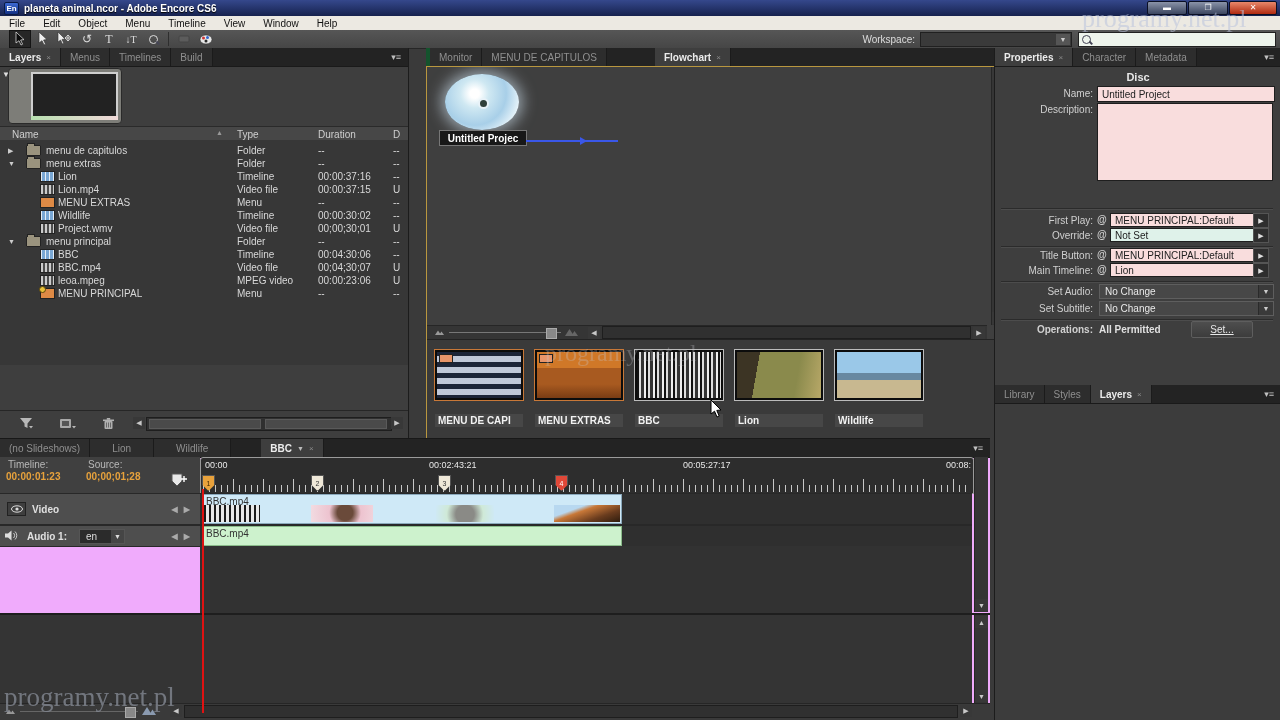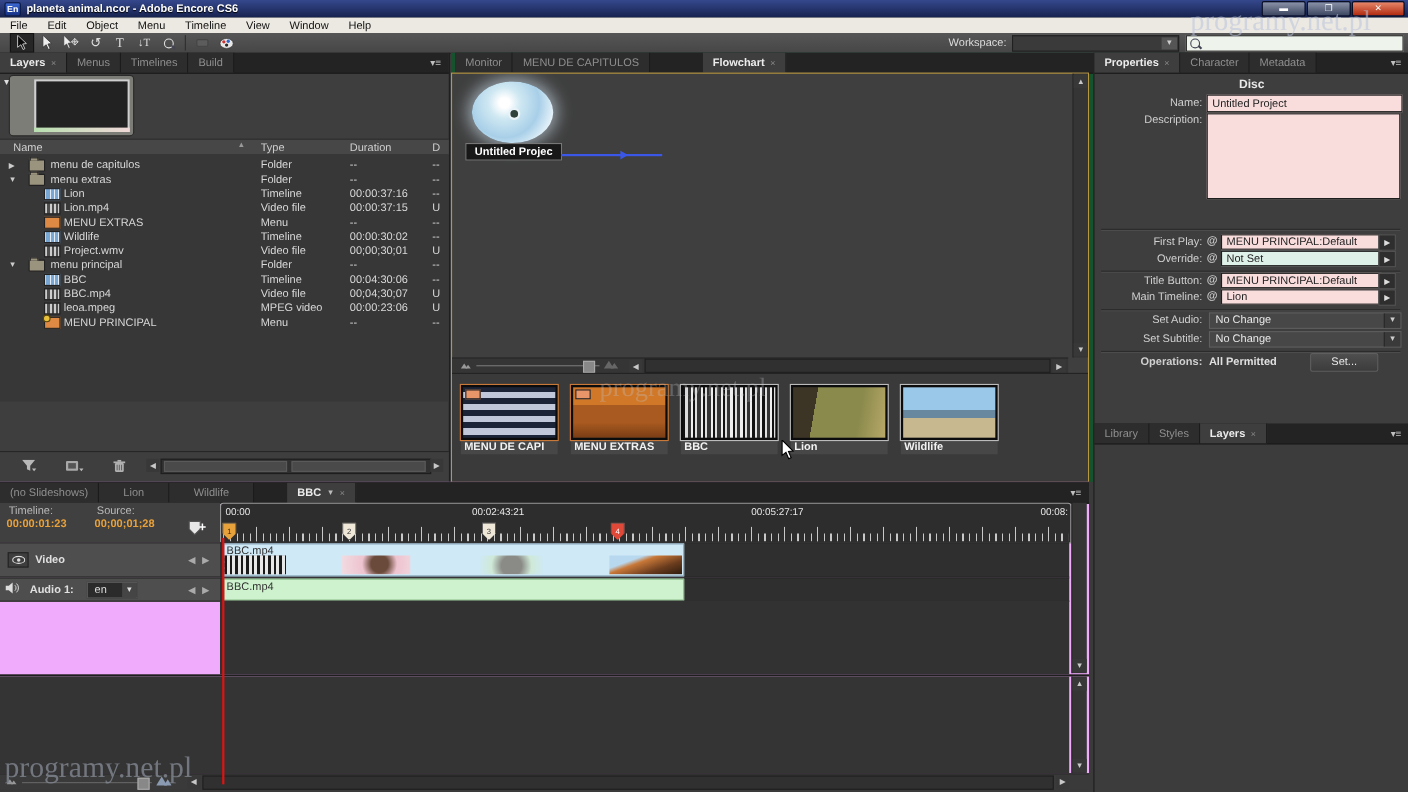--- a/index.html
+++ b/index.html
@@ -74,21 +74,21 @@
   .ttype{position:absolute;left:237px;}
   .tdur{position:absolute;left:318px;}
   .tdcol{position:absolute;left:393px;}
   .projfoot{position:absolute;left:0;top:362px;width:408px;height:28px;background:#3e3e3e;border-top:1px solid #262626;}
   .footic{position:absolute;top:7px;color:#b8b8b8;}
   .hscroll{position:absolute;height:12px;background:#303030;border:1px solid #1e1e1e;}
   .hscroll .thumb{position:absolute;top:1px;bottom:1px;background:#4a4a4a;border:1px solid #5a5a5a;}
   .sarrow{position:absolute;width:12px;height:12px;color:#c8c8c8;font-size:7px;display:flex;align-items:center;justify-content:center;background:#383838;}
 
   
-  .fcpanel{left:410px;top:48px;width:670px;height:390px;background:#14532d;}
+  .fcpanel{left:426px;top:48px;width:670px;height:390px;background:#14532d;}
   .fcbody{position:absolute;left:0;top:18px;width:578px;height:370px;border:1px solid #b9973f;background:#3f3f3f;}
   .fccanvas{position:absolute;left:0;top:0;width:560px;height:258px;overflow:hidden;}
   .disc{position:absolute;left:18px;top:7px;width:74px;height:56px;border-radius:50%;
         background:radial-gradient(circle at 40% 35%,#ffffff 0 8%,#cfe8f2 25%,#a8cfe8 55%,#e8f4fa 80%);
         box-shadow:0 0 14px 4px rgba(220,240,255,.55);}
   .disc::after{content:"";position:absolute;left:33px;top:24px;width:7px;height:7px;border-radius:50%;background:#30403a;border:2px solid #e8f2f8;}
   .disclabel{position:absolute;left:12px;top:63px;width:86px;height:14px;background:#181818;border:1px solid #777;
              color:#fff;font-weight:bold;display:flex;align-items:center;justify-content:center;white-space:nowrap;overflow:hidden;}
   .connector{position:absolute;left:99px;top:73px;width:92px;height:2px;background:#3a57e8;}
   .connector::after{content:"";position:absolute;left:54px;top:-3px;border-left:7px solid #3a57e8;
@@ -105,21 +105,21 @@
   .pagerow{height:12px;background:#5c5c5c;color:#fff;font-weight:bold;display:flex;align-items:center;gap:6px;padding-left:4px;}
   .pagerow .mini{width:12px;height:7px;background:#e8956a;border:1px solid #222;}
   .btnrow{height:11px;background:#787878;color:#fdfdfd;display:flex;align-items:center;padding-left:5px;
           border-bottom:1px solid #6a6a6a;font-weight:bold;}
   .fcscroll{position:absolute;left:0;top:258px;width:560px;height:13px;background:#353535;border-top:1px solid #262626;
             display:flex;align-items:center;}
   .vscroll{position:absolute;width:13px;background:#353535;border-left:1px solid #262626;}
   .fcstrip{position:absolute;left:0;top:272px;width:578px;height:98px;background:#3a3a3a;border-top:1px solid #232323;}
   .fcthumb{position:absolute;top:10px;width:88px;}
   .fcthumb .img{height:46px;border:2px solid #0c0c0c;position:relative;}
-  .fcthumb .lbl{margin-top:0;height:13px;background:#474747;color:#f2f2f2;font-weight:bold;
+  .fcthumb .lbl{margin-top:14px;height:13px;background:#474747;color:#f2f2f2;font-weight:bold;
                 display:flex;align-items:center;padding-left:3px;white-space:nowrap;overflow:hidden;}
   .t-capi{background:#1c2438 repeating-linear-gradient(0deg,rgba(220,228,245,.85) 3px 9px,transparent 9px 14px);outline:1px solid #c87838;}
   .t-extras{background:linear-gradient(#d07828 0 35%,#a85a20 35% 70%,#7a3c14 100%);outline:1px solid #c87838;}
   .t-bbc{background:repeating-linear-gradient(90deg,#111 0 2px,#ddd 2px 4px,#333 4px 7px,#eee 7px 9px);outline:1px solid #bbb;}
   .t-lion{background:linear-gradient(100deg,#3c3424 0 25%,#8a8a4c 25% 70%,#b8a868 100%);outline:1px solid #bbb;}
   .t-wild{background:linear-gradient(#9ac8e8 0 45%,#6888a0 45% 60%,#c8b890 60% 100%);outline:1px solid #bbb;}
 
   
   .proppanel{left:994px;top:48px;width:286px;height:355px;background:#3e3e3e;border-left:1px solid #1c1c1c;}
   .ptitle{position:absolute;top:23px;width:100%;text-align:center;color:#e8e8e8;font-weight:bold;font-size:11px;}
@@ -130,21 +130,21 @@
   input.pfield{padding-left:4px;outline:none;font-family:"Liberation Sans",sans-serif;}
   .pickwhip{position:absolute;width:14px;height:12px;color:#cfcfcf;font-size:10px;font-weight:bold;text-align:center;line-height:12px;}
   .arrbtn{position:absolute;width:14px;height:13px;background:#2e2e2e;border:1px solid #555;color:#ddd;font-size:7px;
           display:flex;align-items:center;justify-content:center;}
   .pdivider{position:absolute;left:6px;width:272px;height:1px;background:#2b2b2b;box-shadow:0 1px 0 #4c4c4c;}
   .ddrop{position:absolute;background:#474747;border:1px solid #5e5e5e;color:#e8e8e8;display:flex;align-items:center;
          padding-left:5px;}
   .ddrop .car{margin-left:auto;width:14px;align-self:stretch;background:#3a3a3a;border-left:1px solid #2a2a2a;
               display:flex;align-items:center;justify-content:center;font-size:7px;color:#ccc;}
   .setbtn{position:absolute;background:linear-gradient(#4e4e4e,#3c3c3c);border:1px solid #5e5e5e;border-radius:2px;
-          color:#e8e8e8;display:flex;align-items:center;justify-content:center;}
+          color:#e8e8e8;display:flex;align-items:center;justify-content:center;text-decoration:underline;}
   .libpanel{left:994px;top:385px;width:286px;height:335px;background:#3c3c3c;border-left:1px solid #1c1c1c;}
 
   
   .tlpanel{left:0;top:438px;width:990px;height:278px;background:#f0abfc;border-top:1px solid #181818;}
   .tlhead{position:absolute;left:0;top:18px;width:200px;height:36px;background:#404040;}
   .tclabel{color:#b8b8b8;}
   .tcval{color:#e8a23c;font-weight:bold;}
   .ruler{position:absolute;left:200px;top:18px;width:772px;height:35px;background:#2d2d2d;
          border:1px solid #9a9a9a;border-radius:3px 3px 0 0;color:#e8e8e8;}
   .rlabel{position:absolute;top:2px;font-size:9px;}

